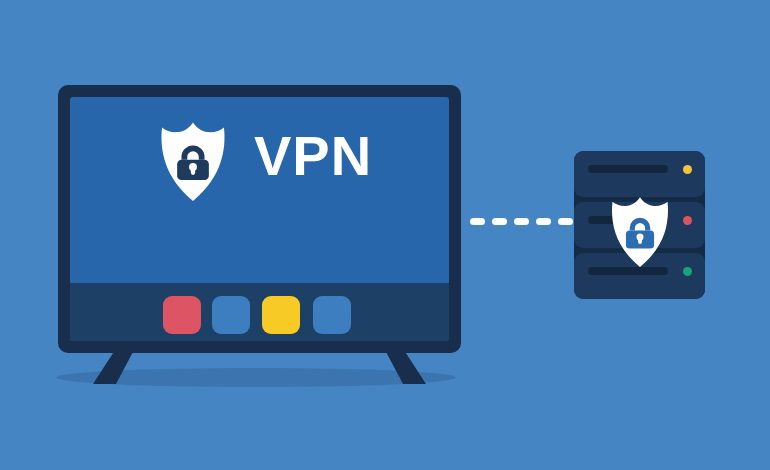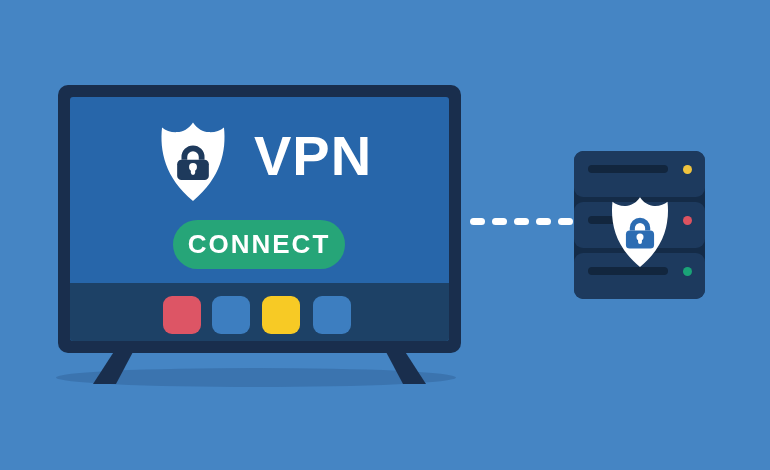--- a/index.html
+++ b/index.html
@@ -94,21 +94,20 @@
       <svg class="tv-shield" viewBox="0 0 100 116">
         <path d="M50,3 C56,12 64,16 72,16.5 C80,17 88,14.5 93,10 C96.5,42 89,80 50,112 C11,80 3.5,42 7,10 C12,14.5 20,17 28,16.5 C36,16 44,12 50,3 Z" fill="#ffffff"></path>
         <path d="M38,55 v-4 a12,12 0 0 1 24,0 v4" fill="none" stroke="#1e3a5c" stroke-width="8"></path>
         <rect x="28" y="55" width="44" height="28" rx="6" fill="#1e3a5c"></rect>
         <circle cx="50" cy="65" r="5.5" fill="#ffffff"></circle>
         <rect x="47" y="66" width="6" height="10" rx="3" fill="#ffffff"></rect>
       </svg>
 
       <div class="vpn-title">VPN</div>
 
-      <button class="connect-btn" style="background-color: rgb(38, 165, 120);">CONNECT</button>
 
       <div class="tv-strip" style="background-color: rgb(29, 65, 102);">
         <div class="strip-btn b0" style="background-color: rgb(221, 85, 101);"></div>
         <div class="strip-btn b1" style="background-color: rgb(61, 126, 192);"></div>
         <div class="strip-btn b2" style="background-color: rgb(247, 202, 37);"></div>
         <div class="strip-btn b3" style="background-color: rgb(61, 126, 192);"></div>
       </div>
 
     </div>
   </div>

